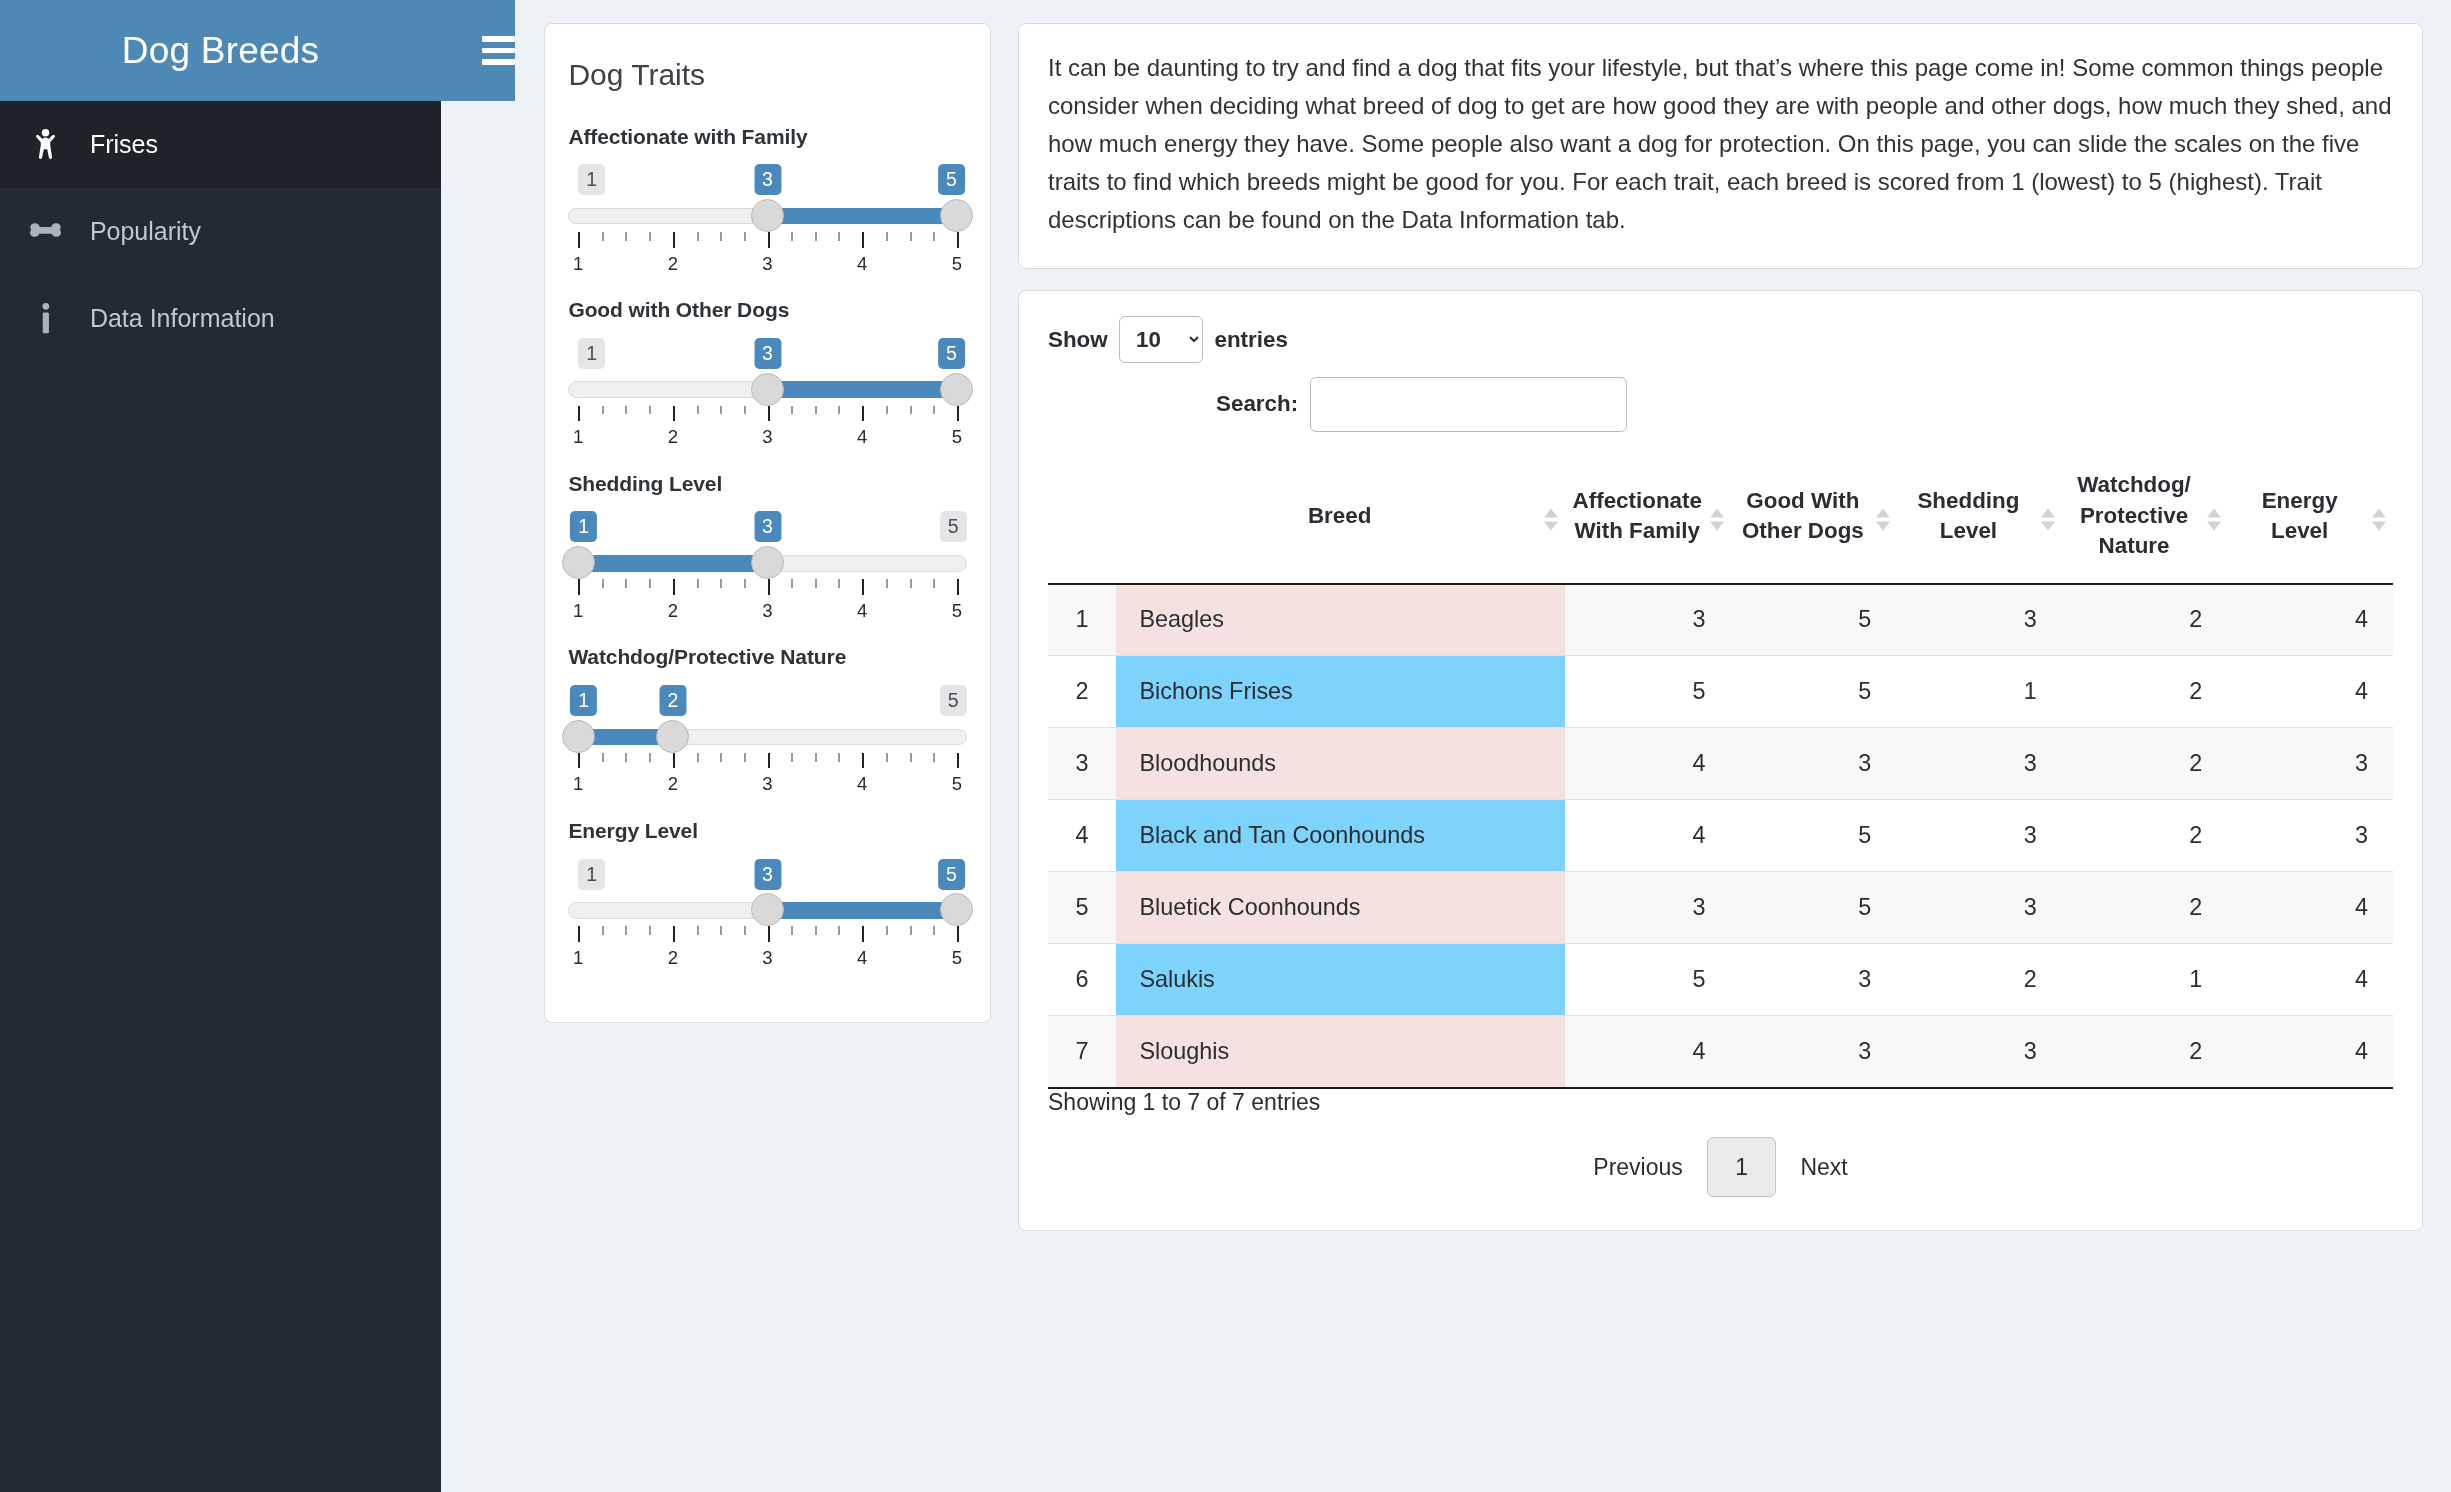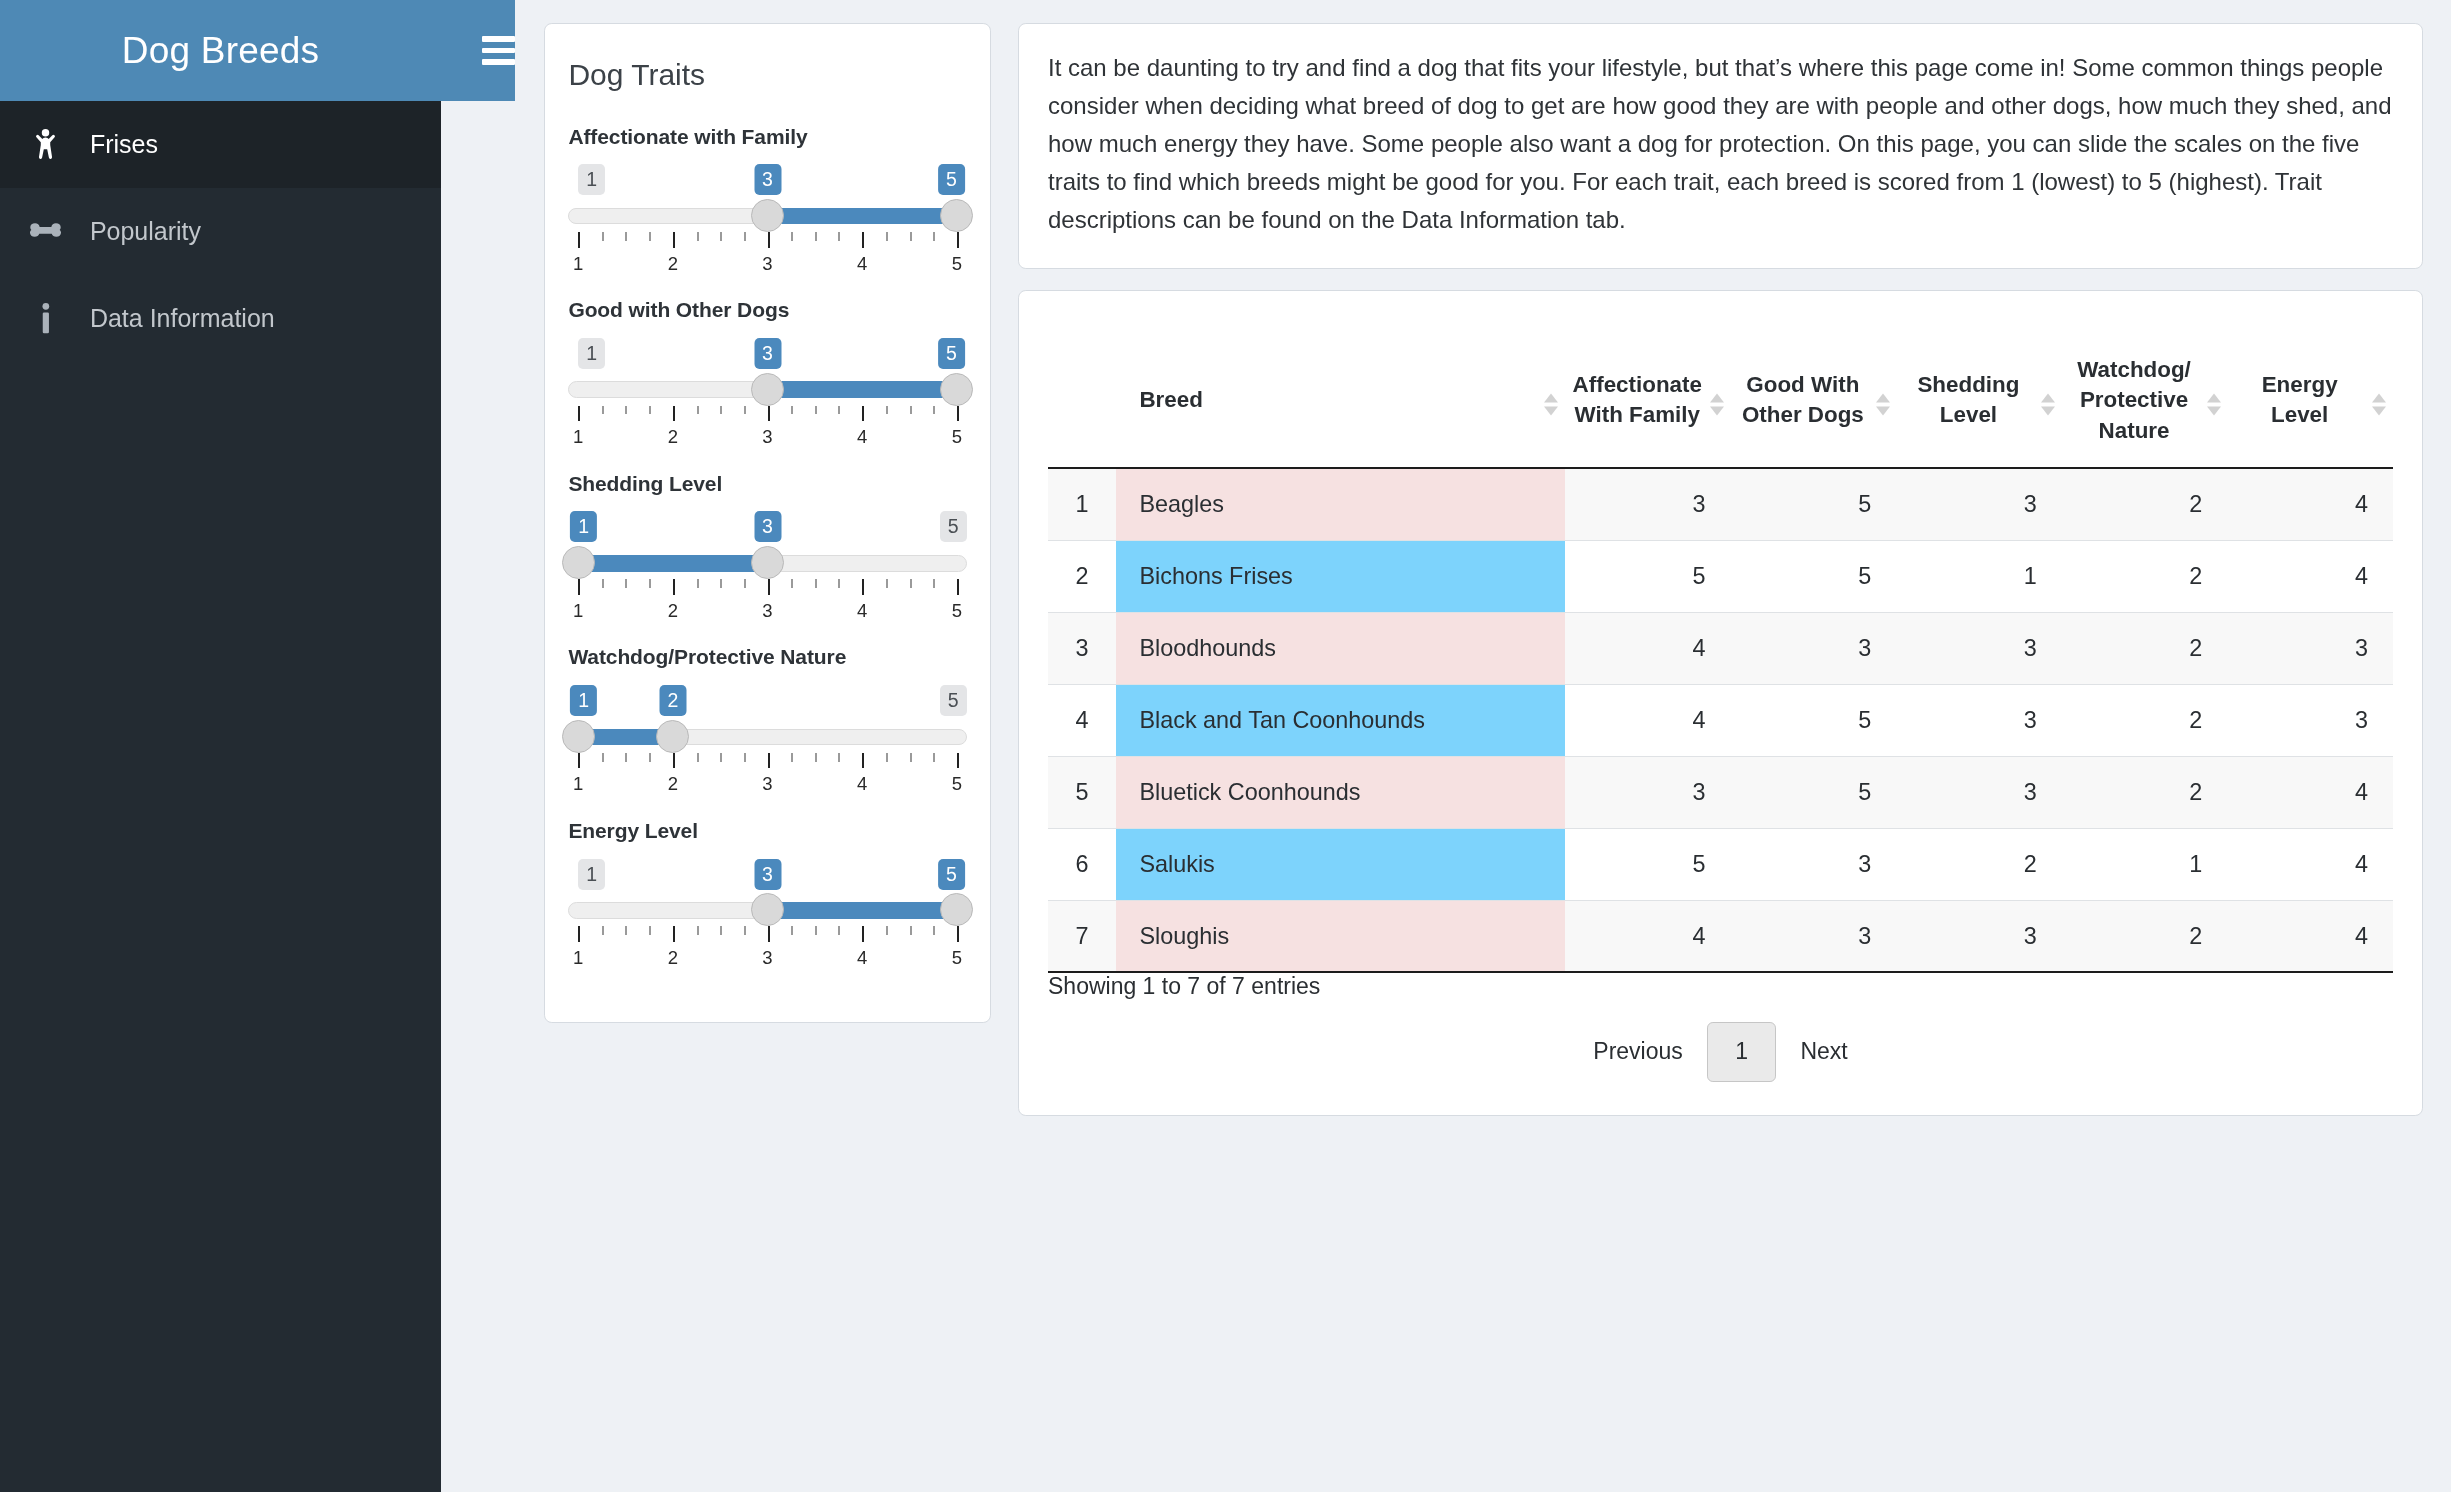--- a/index.html
+++ b/index.html
@@ -237,21 +237,21 @@
     color: #2a2e32;
     padding: 13.7px 25px 21.5px 3.9px;
     vertical-align: middle;
     text-align: center;
     position: relative;
     border-bottom: 2.9px solid #1c1c1c;
     cursor: pointer;
     line-height: 1.35;
   }
   table.dt thead th.col-num { width: 68px; border-bottom: 2.9px solid #1c1c1c; padding: 0; }
-  table.dt thead th.col-breed { text-align: left; padding-left: 23.4px; width: 449px; }
+  table.dt thead th.col-breed { text-align: center; padding-left: 23.4px; width: 449px; }
   .sort-ico {
     position: absolute;
     right: 5.9px;
     top: 50%;
     transform: translateY(-50%);
     width: 15.6px; height: 29px;
     display: flex; flex-direction: column;
     align-items: center; justify-content: center;
     gap: 3.9px;
   }
@@ -583,20 +583,31 @@
           </div>
       </div>
 
       <div class="right-col">
 
         <div class="intro-card">
           <p class="intro-text">It can be daunting to try and find a dog that fits your lifestyle, but that’s where this page come in! Some common things people consider when deciding what breed of dog to get are how good they are with people and other dogs, how much they shed, and how much energy they have. Some people also want a dog for protection. On this page, you can slide the scales on the five traits to find which breeds might be good for you. For each trait, each breed is scored from 1 (lowest) to 5 (highest). Trait descriptions can be found on the Data Information tab.</p>
         </div>
 
         <div class="table-card">
+          <div class="dt-top">
+            <div class="dt-length">
+              <span>Show</span>
+              <select class="dt-select" id="len-select"><option value="10">10</option><option value="25">25</option><option value="50">50</option><option value="100">100</option></select>
+              <span>entries</span>
+            </div>
+            <div class="dt-filter">
+              <label>Search:</label>
+              <input class="dt-search-input" type="text" placeholder="" style="">
+            </div>
+          </div>
 
           <table class="dt">
             <thead>
               <tr id="thead-row">
                   <th class="col-num"></th>
                   <th class="col-breed"><span>Breed</span><span class="sort-ico">
                       <i class="up"></i>
                       <i class="dn"></i>
                     </span></th>
                   <th class=""><span>Affectionate With Family</span><span class="sort-ico">

